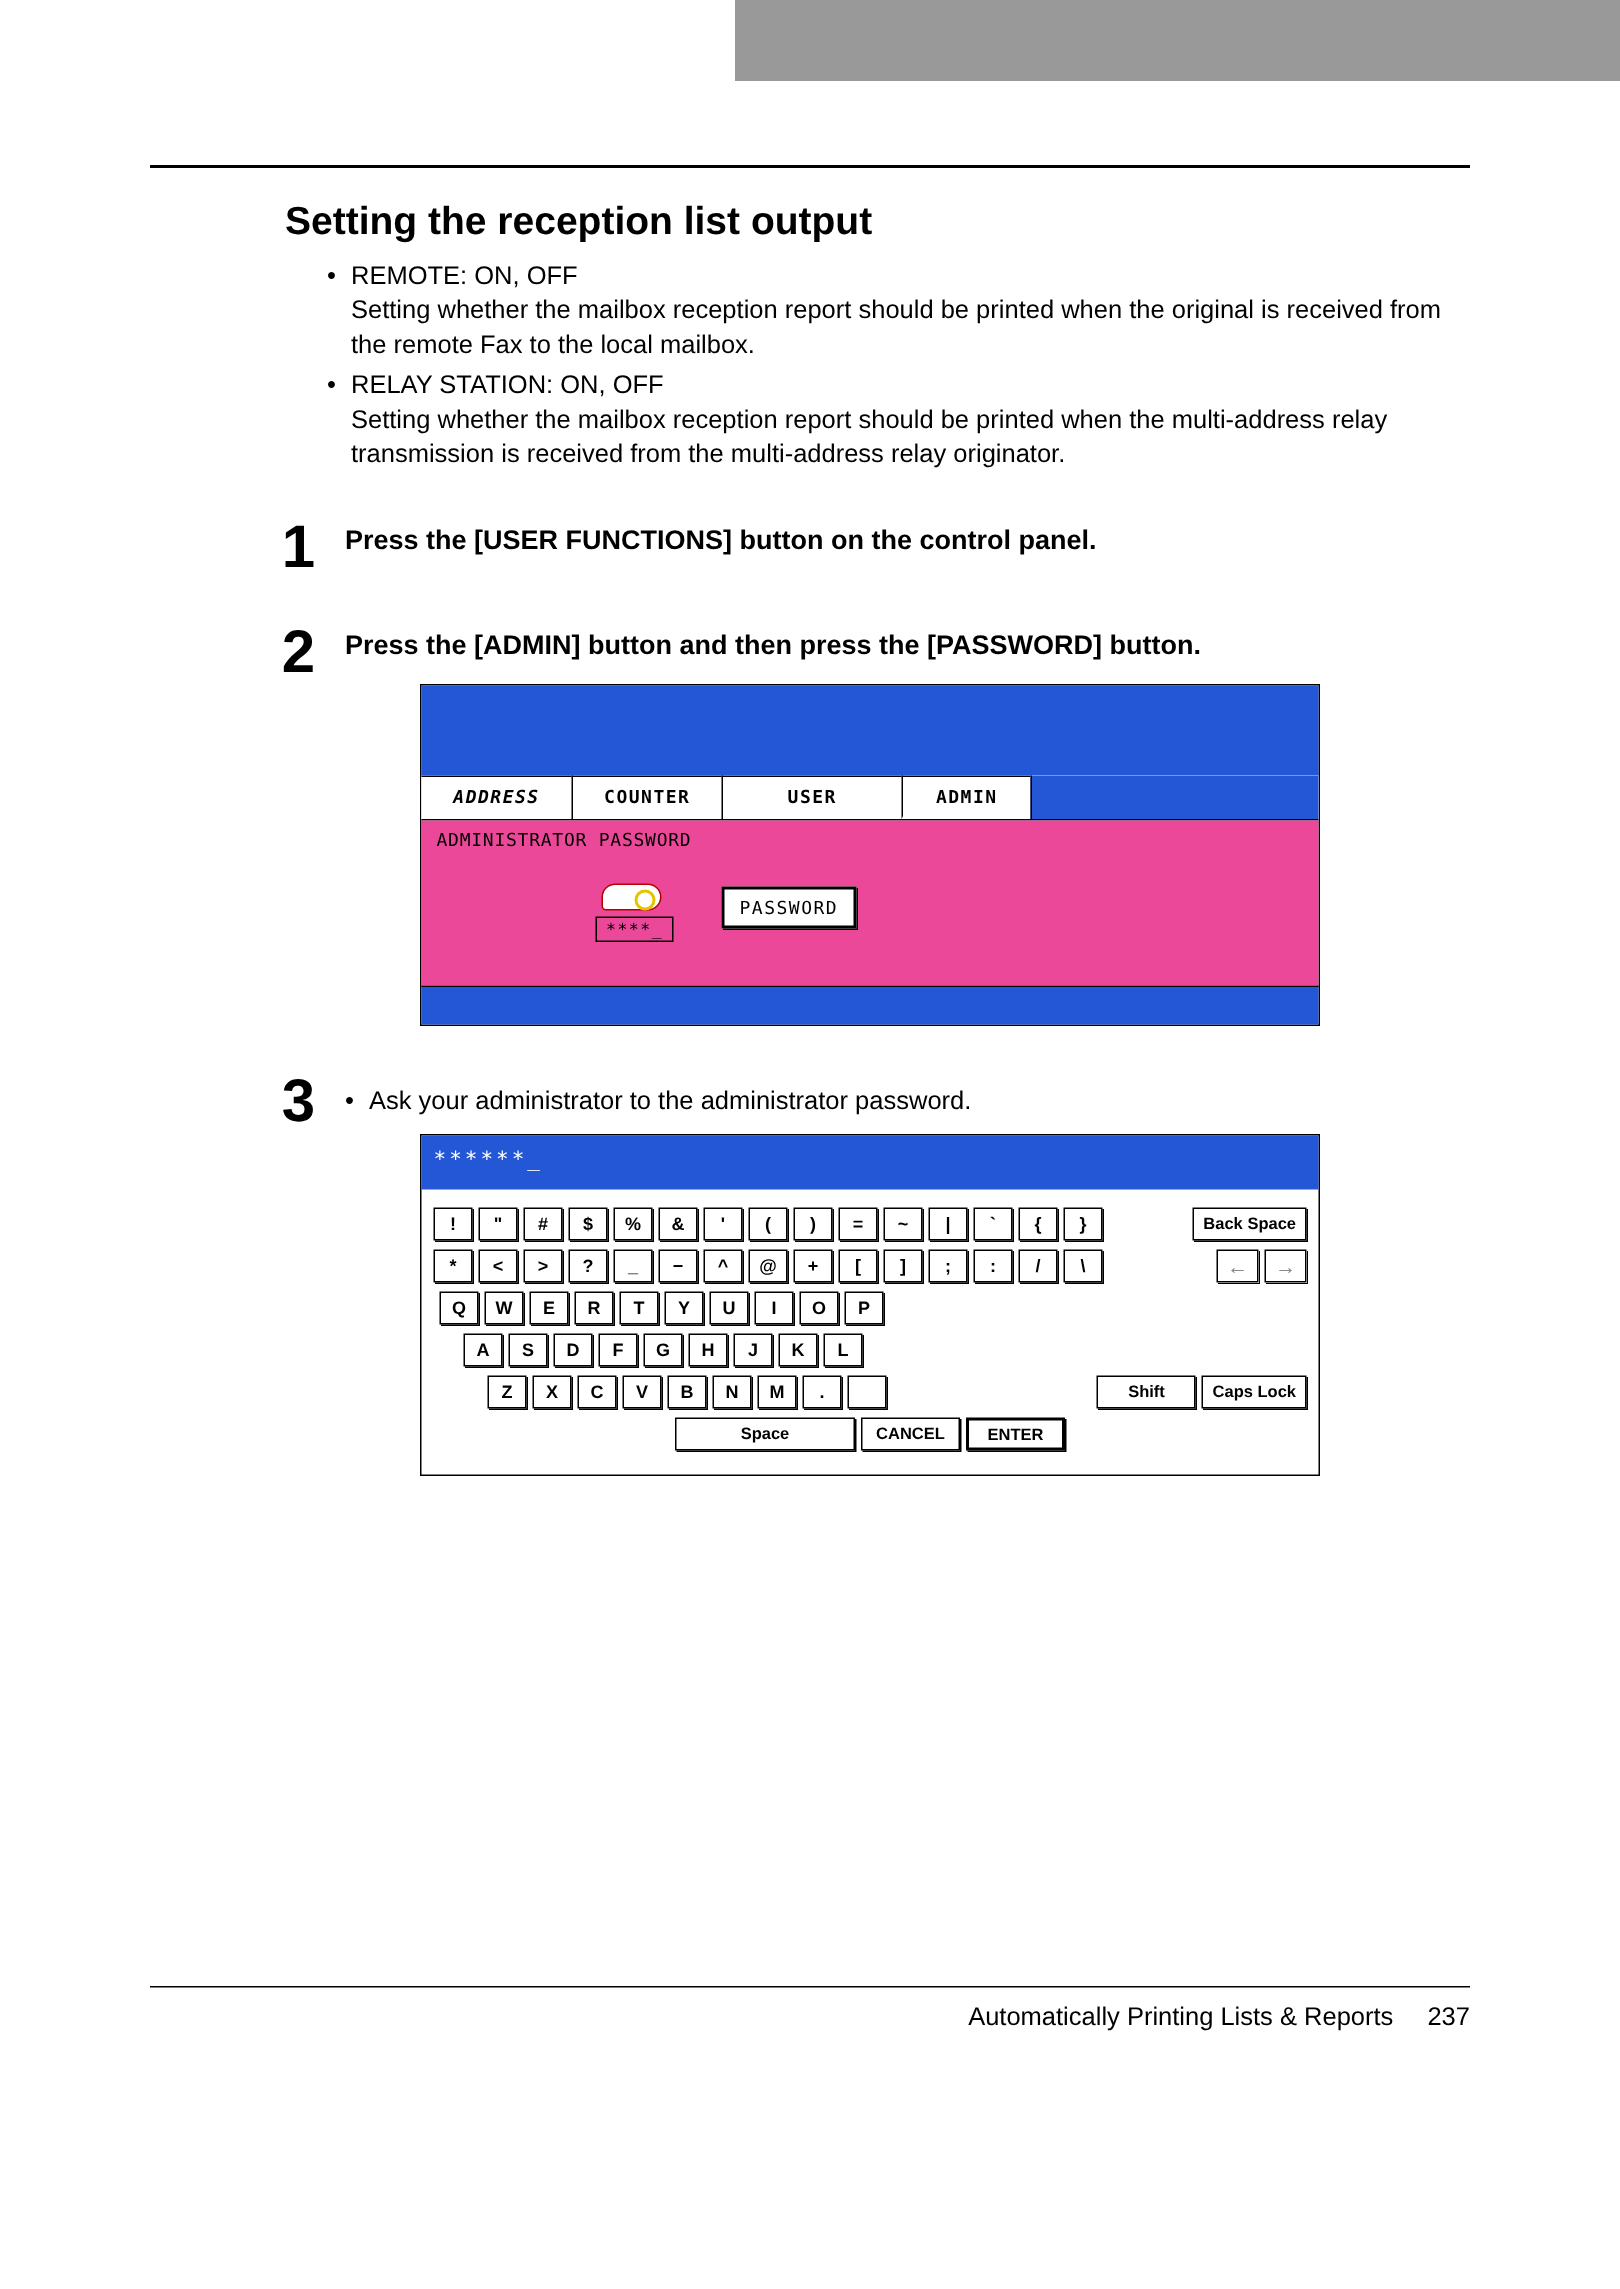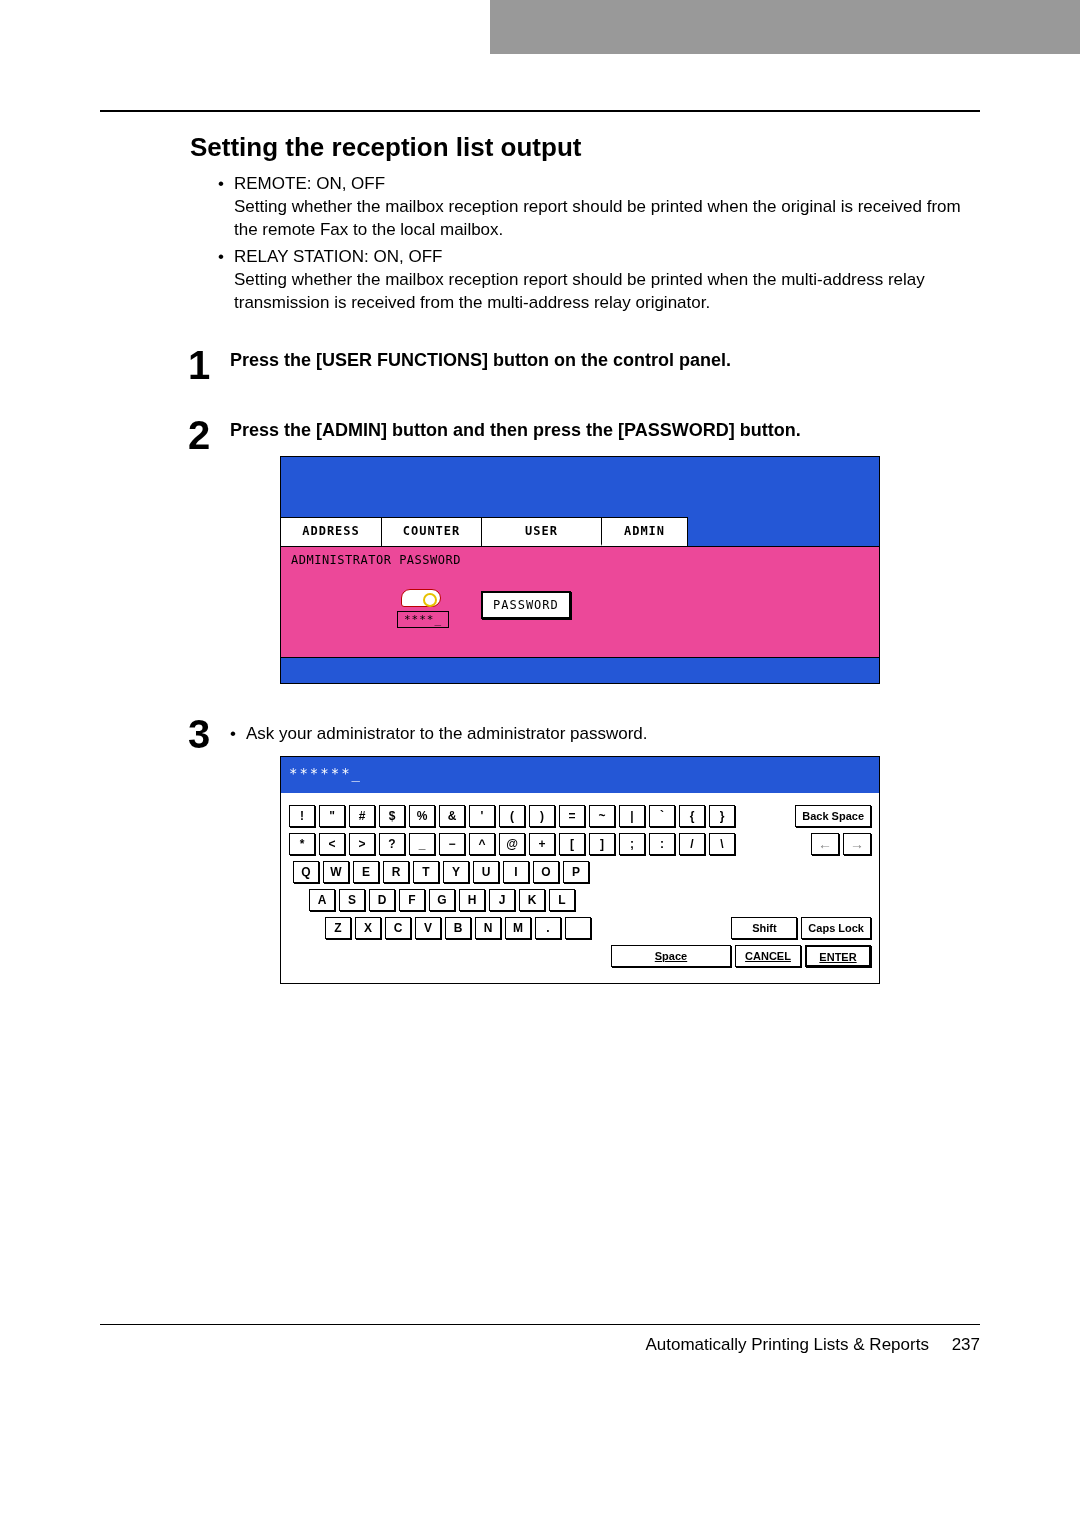--- a/index.html
+++ b/index.html
@@ -101,21 +101,21 @@
     border-bottom: none;
     border-right: none;
     font-family: monospace;
     font-size: 12px;
     font-weight: bold;
     letter-spacing: 1px;
     padding: 6px 4px;
     text-align: center;
     background: #fff;
   }
-  .tab:first-child { border-left: none; }
+  .tab:first-child { border-left: none; font-style: italic; }
   .tab.address { width: 100px; }
   .tab.counter { width: 100px; }
   .tab.user    { width: 120px; }
   .tab.admin   { width: 86px; background: #fff; border-bottom: 2px solid #fff; }
   .tab-rest { flex:1; background: #2457d6; border-left:1px solid #000; }
   .panel-body {
     padding: 6px 10px 14px 10px;
     font-family: monospace;
     font-size: 12px;
     min-height: 110px;
@@ -199,21 +199,21 @@
     box-shadow: 1px 1px 0 #000;
     padding: 0 3px;
   }
   .key.wide { min-width: 66px; padding: 0 6px; font-size: 11px; }
   .key.space { width: 120px; }
   .key.enter { border-width: 2px; }
   .spacer-flex { flex: 1; }
   .row-indent-1 { padding-left: 4px; }
   .row-indent-2 { padding-left: 20px; }
   .row-indent-3 { padding-left: 36px; }
-  .kb-bottom-row { justify-content: flex-end; margin-top: 4px; text-decoration: underline; }
+  .kb-bottom-row { justify-content: center; margin-top: 4px; }
   .arrow-key {
     border: 1px solid #000;
     width: 28px; height: 22px;
     box-shadow: 1px 1px 0 #000;
     text-align:center; line-height:20px;
     font-size: 14px;
     color: #888;
   }
 
   .footer {

